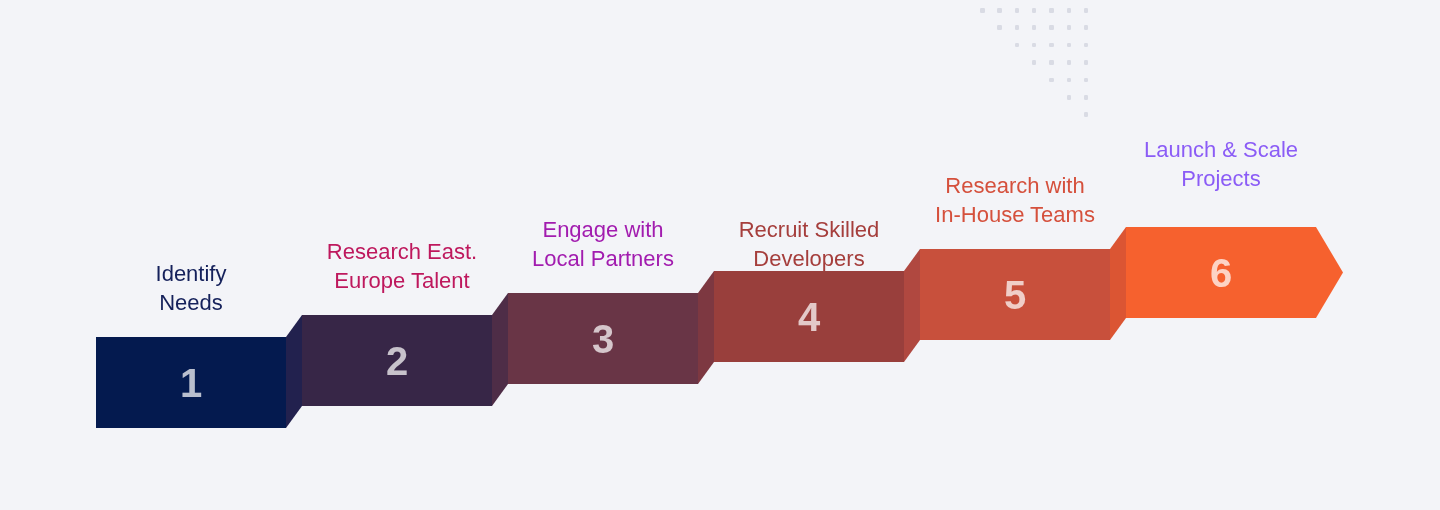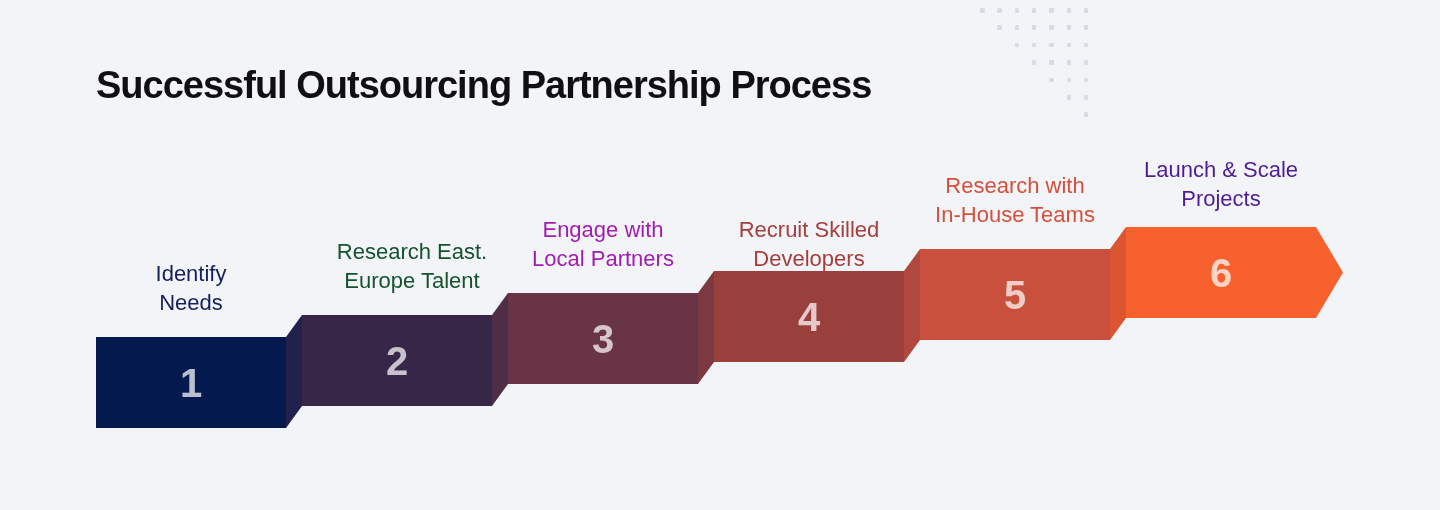--- a/index.html
+++ b/index.html
@@ -43,21 +43,20 @@
     font-size:22px;
     font-weight:500;
     line-height:29px;
     white-space:pre-line;
   }
 </style>
 </head>
 <body>
 
 <div class="canvas">
-  <h1 class="page-title">Successful Outsourcing Partnership Process</h1>
   <div class="dots">
       <div class="dot" style="left: 980px; top: 8px; background: rgb(217, 219, 228);"></div>
       <div class="dot" style="left: 997.3px; top: 8px; background: rgb(217, 219, 228);"></div>
       <div class="dot" style="left: 1014.6px; top: 8px; background: rgb(217, 219, 228);"></div>
       <div class="dot" style="left: 1031.9px; top: 8px; background: rgb(217, 219, 228);"></div>
       <div class="dot" style="left: 1049.2px; top: 8px; background: rgb(217, 219, 228);"></div>
       <div class="dot" style="left: 1066.5px; top: 8px; background: rgb(217, 219, 228);"></div>
       <div class="dot" style="left: 1083.8px; top: 8px; background: rgb(217, 219, 228);"></div>
       <div class="dot" style="left: 997.3px; top: 25.4px; background: rgb(217, 219, 228);"></div>
       <div class="dot" style="left: 1014.6px; top: 25.4px; background: rgb(217, 219, 228);"></div>
@@ -84,21 +83,21 @@
   <div class="stage">
       <div class="step-body" style="left: 96px; top: 337px; width: 190px; height: 91px; background: rgb(4, 26, 79);">
         <span class="step-number" style="color: rgba(255, 255, 255, 0.72);">1</span>
       </div>
       <div class="step-label" style="left: 31px; top: 259px; color: rgb(21, 33, 91);">Identify
 Needs</div>
       <div class="step-connector" style="left: 286px; top: 315px; width: 16px; height: 113px; background: rgb(34, 33, 78); clip-path: polygon(0px 22px, 100% 0px, 100% 91px, 0px 113px);"></div>
       <div class="step-body" style="left: 302px; top: 315px; width: 190px; height: 91px; background: rgb(55, 38, 71);">
         <span class="step-number" style="color: rgba(255, 255, 255, 0.72);">2</span>
       </div>
-      <div class="step-label" style="left: 252px; top: 237px; color: #14532d;">Research East.
+      <div class="step-label" style="left: 242px; top: 237px; color: #be185d;">Research East.
 Europe Talent</div>
       <div class="step-connector" style="left: 492px; top: 293px; width: 16px; height: 113px; background: rgb(78, 45, 71); clip-path: polygon(0px 22px, 100% 0px, 100% 91px, 0px 113px);"></div>
       <div class="step-body" style="left: 508px; top: 293px; width: 190px; height: 91px; background: rgb(105, 53, 70);">
         <span class="step-number" style="color: rgba(255, 255, 255, 0.72);">3</span>
       </div>
       <div class="step-label" style="left: 443px; top: 215px; color: #a21caf;">Engage with
 Local Partners</div>
       <div class="step-connector" style="left: 698px; top: 271px; width: 16px; height: 113px; background: rgb(125, 56, 65); clip-path: polygon(0px 22px, 100% 0px, 100% 91px, 0px 113px);"></div>
       <div class="step-body" style="left: 714px; top: 271px; width: 190px; height: 91px; background: rgb(153, 63, 60);">
         <span class="step-number" style="color: rgba(255, 255, 255, 0.72);">4</span>
@@ -108,16 +107,16 @@
       <div class="step-connector" style="left: 904px; top: 249px; width: 16px; height: 113px; background: rgb(176, 72, 64); clip-path: polygon(0px 22px, 100% 0px, 100% 91px, 0px 113px);"></div>
       <div class="step-body" style="left: 920px; top: 249px; width: 190px; height: 91px; background: rgb(200, 80, 60);">
         <span class="step-number" style="color: rgba(255, 255, 255, 0.72);">5</span>
       </div>
       <div class="step-label" style="left: 855px; top: 171px; color: rgb(213, 80, 60);">Research with
 In-House Teams</div>
       <div class="step-connector" style="left: 1110px; top: 227px; width: 16px; height: 113px; background: rgb(219, 85, 51); clip-path: polygon(0px 22px, 100% 0px, 100% 91px, 0px 113px);"></div>
       <div class="step-body has-arrow" style="left: 1126px; top: 227px; width: 217px; height: 91px; background: rgb(246, 97, 46); clip-path: polygon(0px 0px, 190px 0px, 100% 50%, 190px 100%, 0px 100%);">
         <span class="step-number" style="color: rgba(255, 255, 255, 0.72);">6</span>
       </div>
-      <div class="step-label" style="left: 1061px; top: 155px; color: #4c1d95;">Launch &amp; Scale
+      <div class="step-label" style="left: 1061px; top: 135px; color: #8b5cf6;">Launch &amp; Scale
 Projects</div>
     </div>
 </div>
 
 </body></html>

